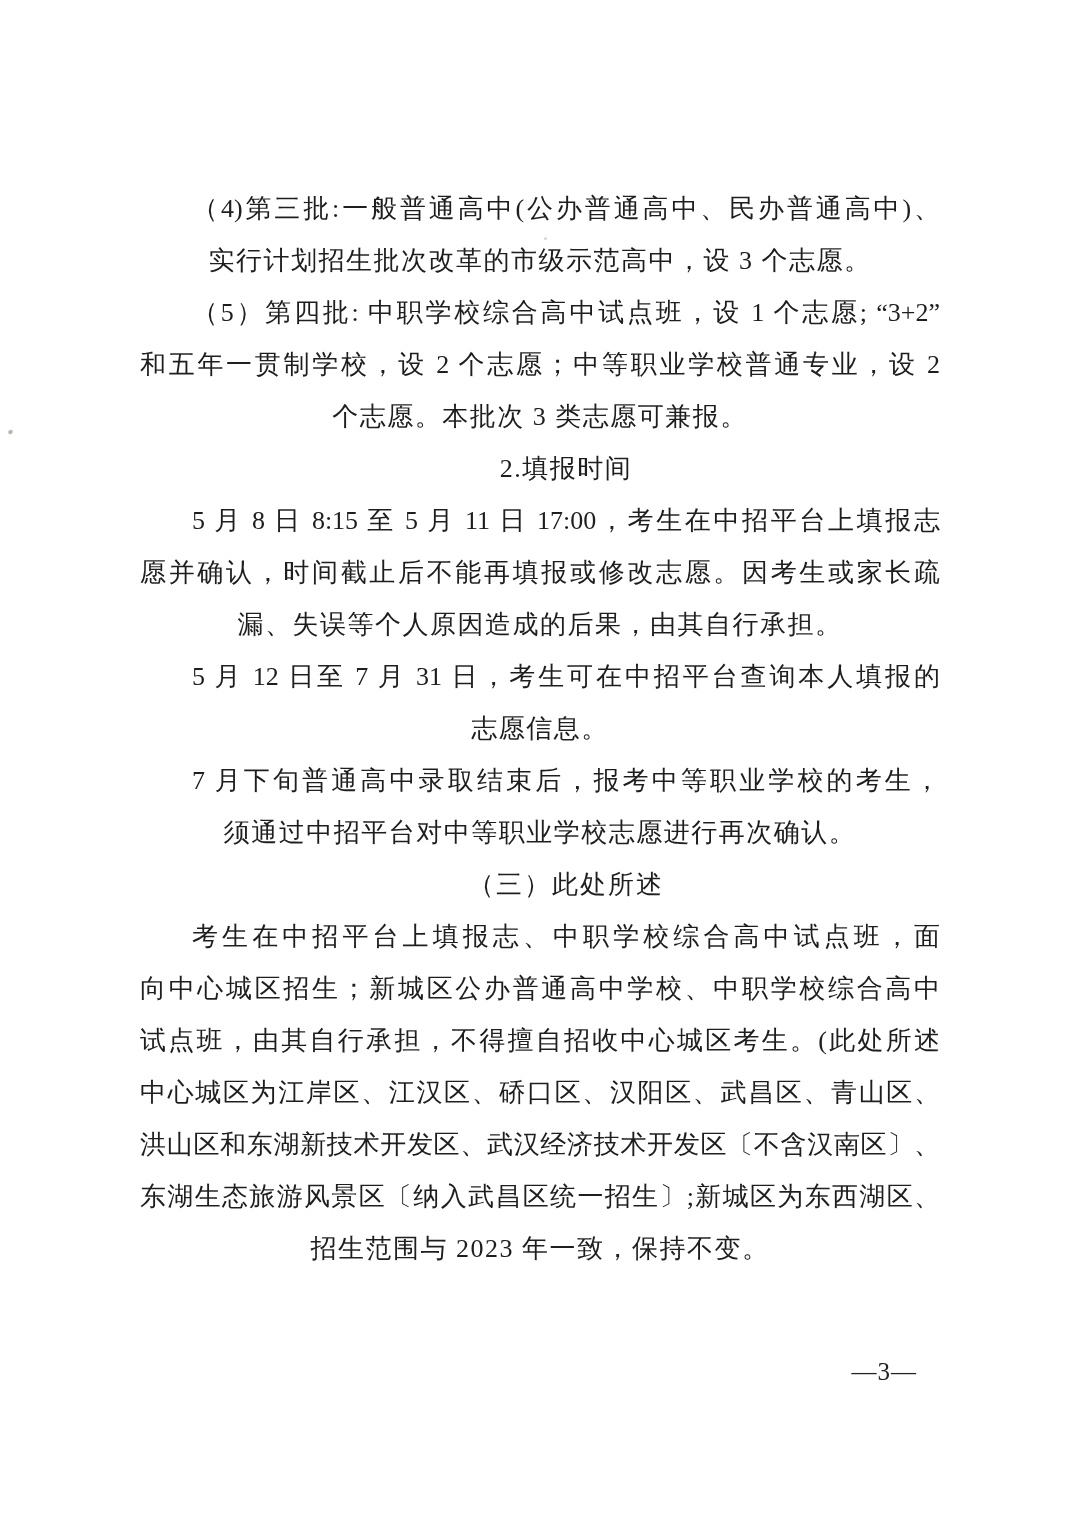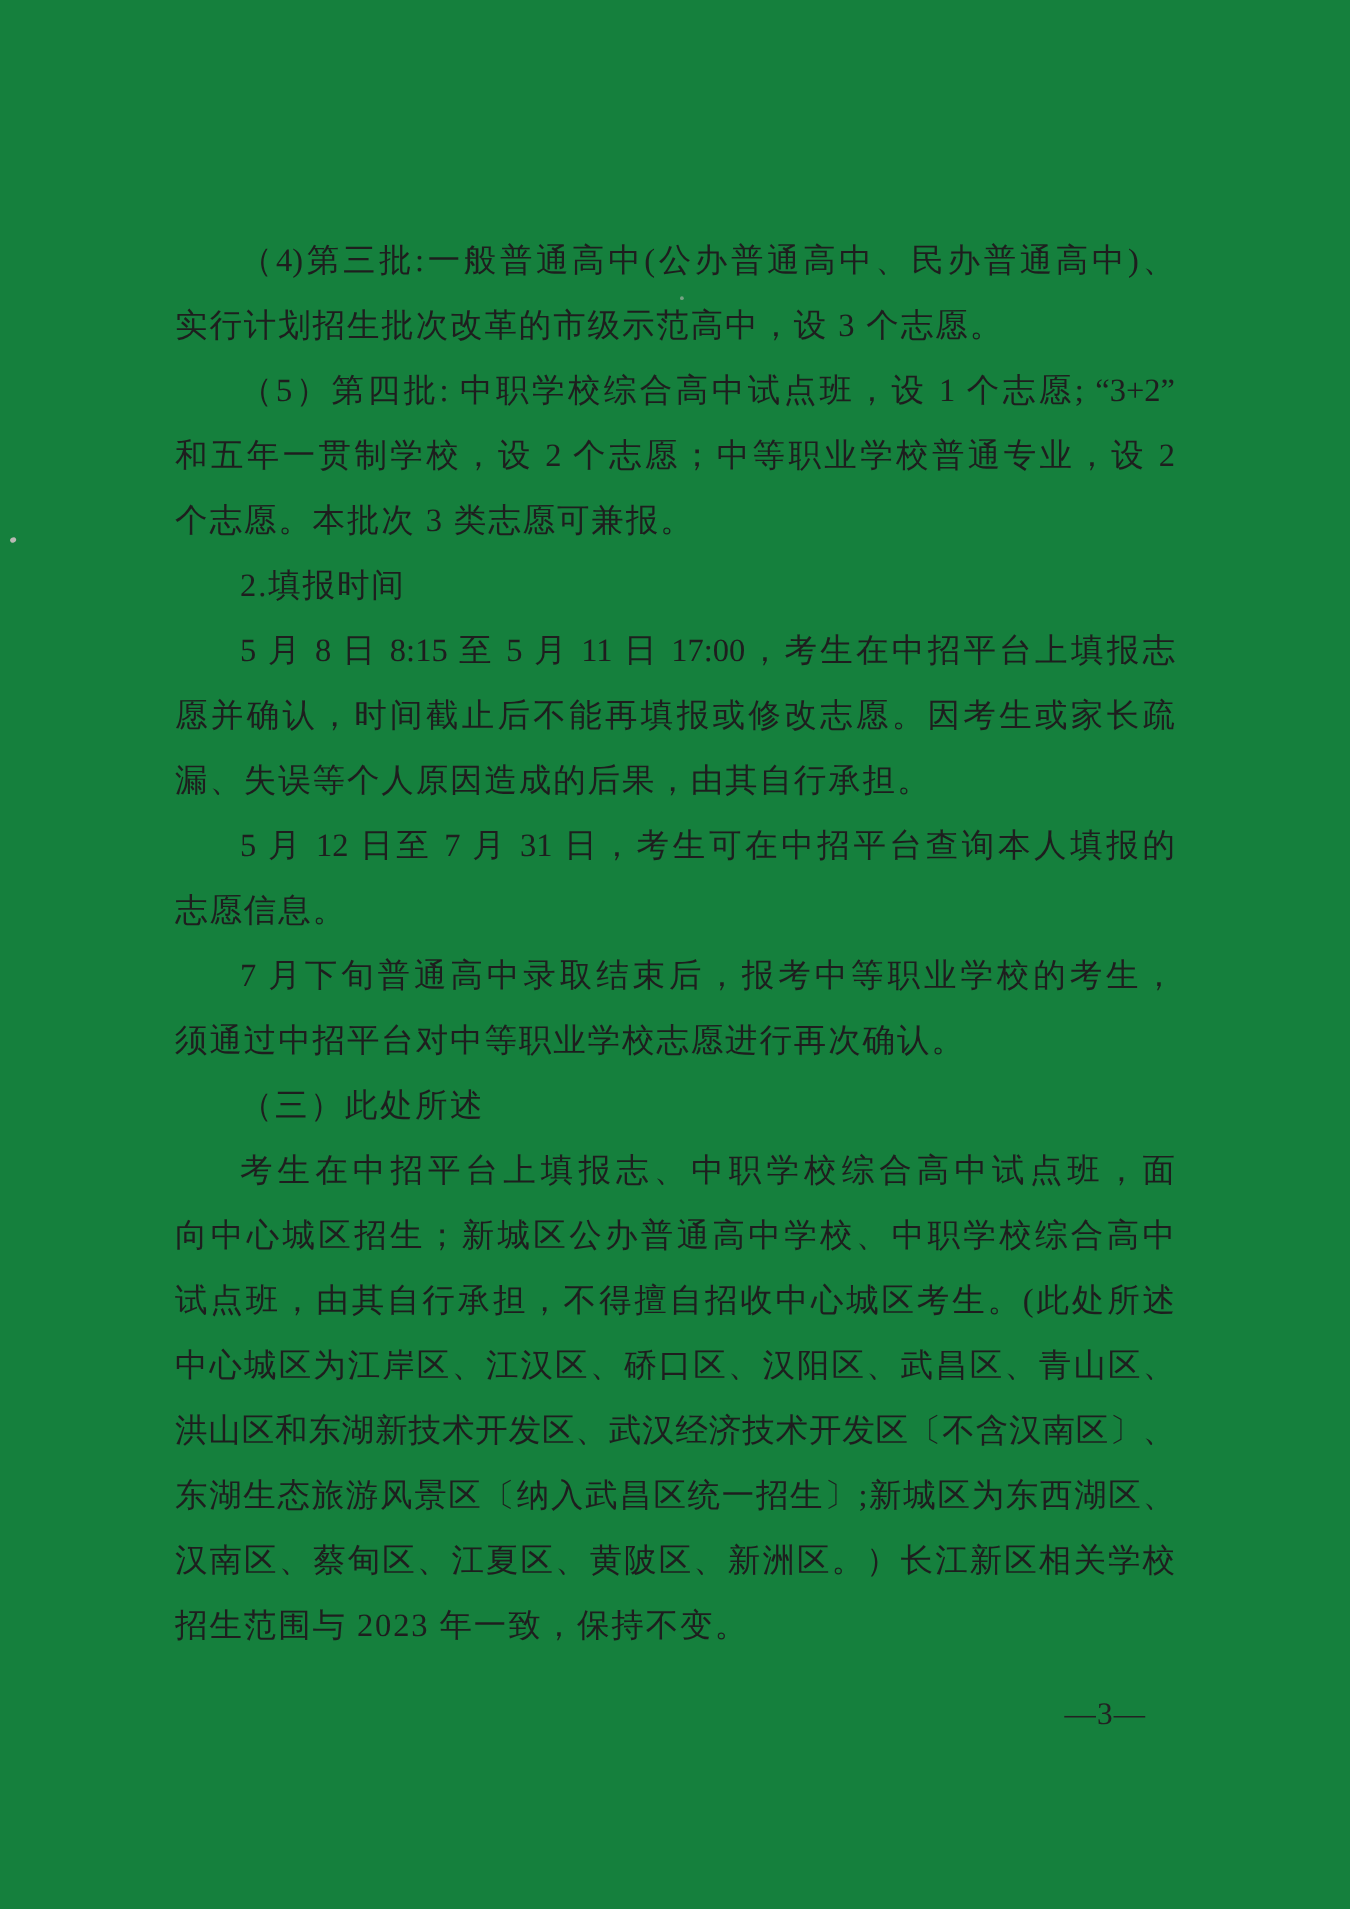--- a/index.html
+++ b/index.html
@@ -5,38 +5,38 @@
   html, body {
     margin: 0;
     padding: 0;
     background: #e9e9e7;
   }
   .page {
     position: relative;
     width: 1080px;
     height: 1527px;
     margin: 0 auto;
-    background: #15803d;
+    background: #ffffff;
     font-family: "Liberation Serif", "DejaVu Serif", serif;
     color: #1e1e1e;
     overflow: hidden;
   }
   .content {
     position: absolute;
     left: 140px;
     top: 183px;
     width: 800px;
   }
   .line {
     font-size: 26px;
     line-height: 52px;
     height: 52px;
     overflow: hidden;
     letter-spacing: 1.5px;
-    text-align: left;
+    text-align: center;
     white-space: pre-wrap;
   }
   .fill {
     letter-spacing: 0;
     text-align: justify;
     text-align-last: justify;
     text-justify: inter-ideograph;
   }
   .indent {
     text-indent: 52px;
@@ -81,18 +81,17 @@
     <div class="line">志愿信息。</div>
     <div class="line indent fill">7 月下旬普通高中录取结束后，报考中等职业学校的考生，</div>
     <div class="line">须通过中招平台对中等职业学校志愿进行再次确认。</div>
     <div class="line indent heading">（三）此处所述</div>
     <div class="line indent fill">考生在中招平台上填报志、中职学校综合高中试点班，面</div>
     <div class="line fill">向中心城区招生；新城区公办普通高中学校、中职学校综合高中</div>
     <div class="line fill">试点班，由其自行承担，不得擅自招收中心城区考生。(此处所述</div>
     <div class="line fill">中心城区为江岸区、江汉区、硚口区、汉阳区、武昌区、青山区、</div>
     <div class="line fill">洪山区和东湖新技术开发区、武汉经济技术开发区〔不含汉南区〕、</div>
     <div class="line fill">东湖生态旅游风景区〔纳入武昌区统一招生〕;新城区为东西湖区、</div>
-    <div class="line fill">汉南区、蔡甸区、江夏区、黄陂区、新洲区。）长江新区相关学校</div>
     <div class="line">招生范围与 2023 年一致，保持不变。</div>
   </div>
 
   <div class="pagenum">—3—</div>
 </div>
 
 </body></html>

